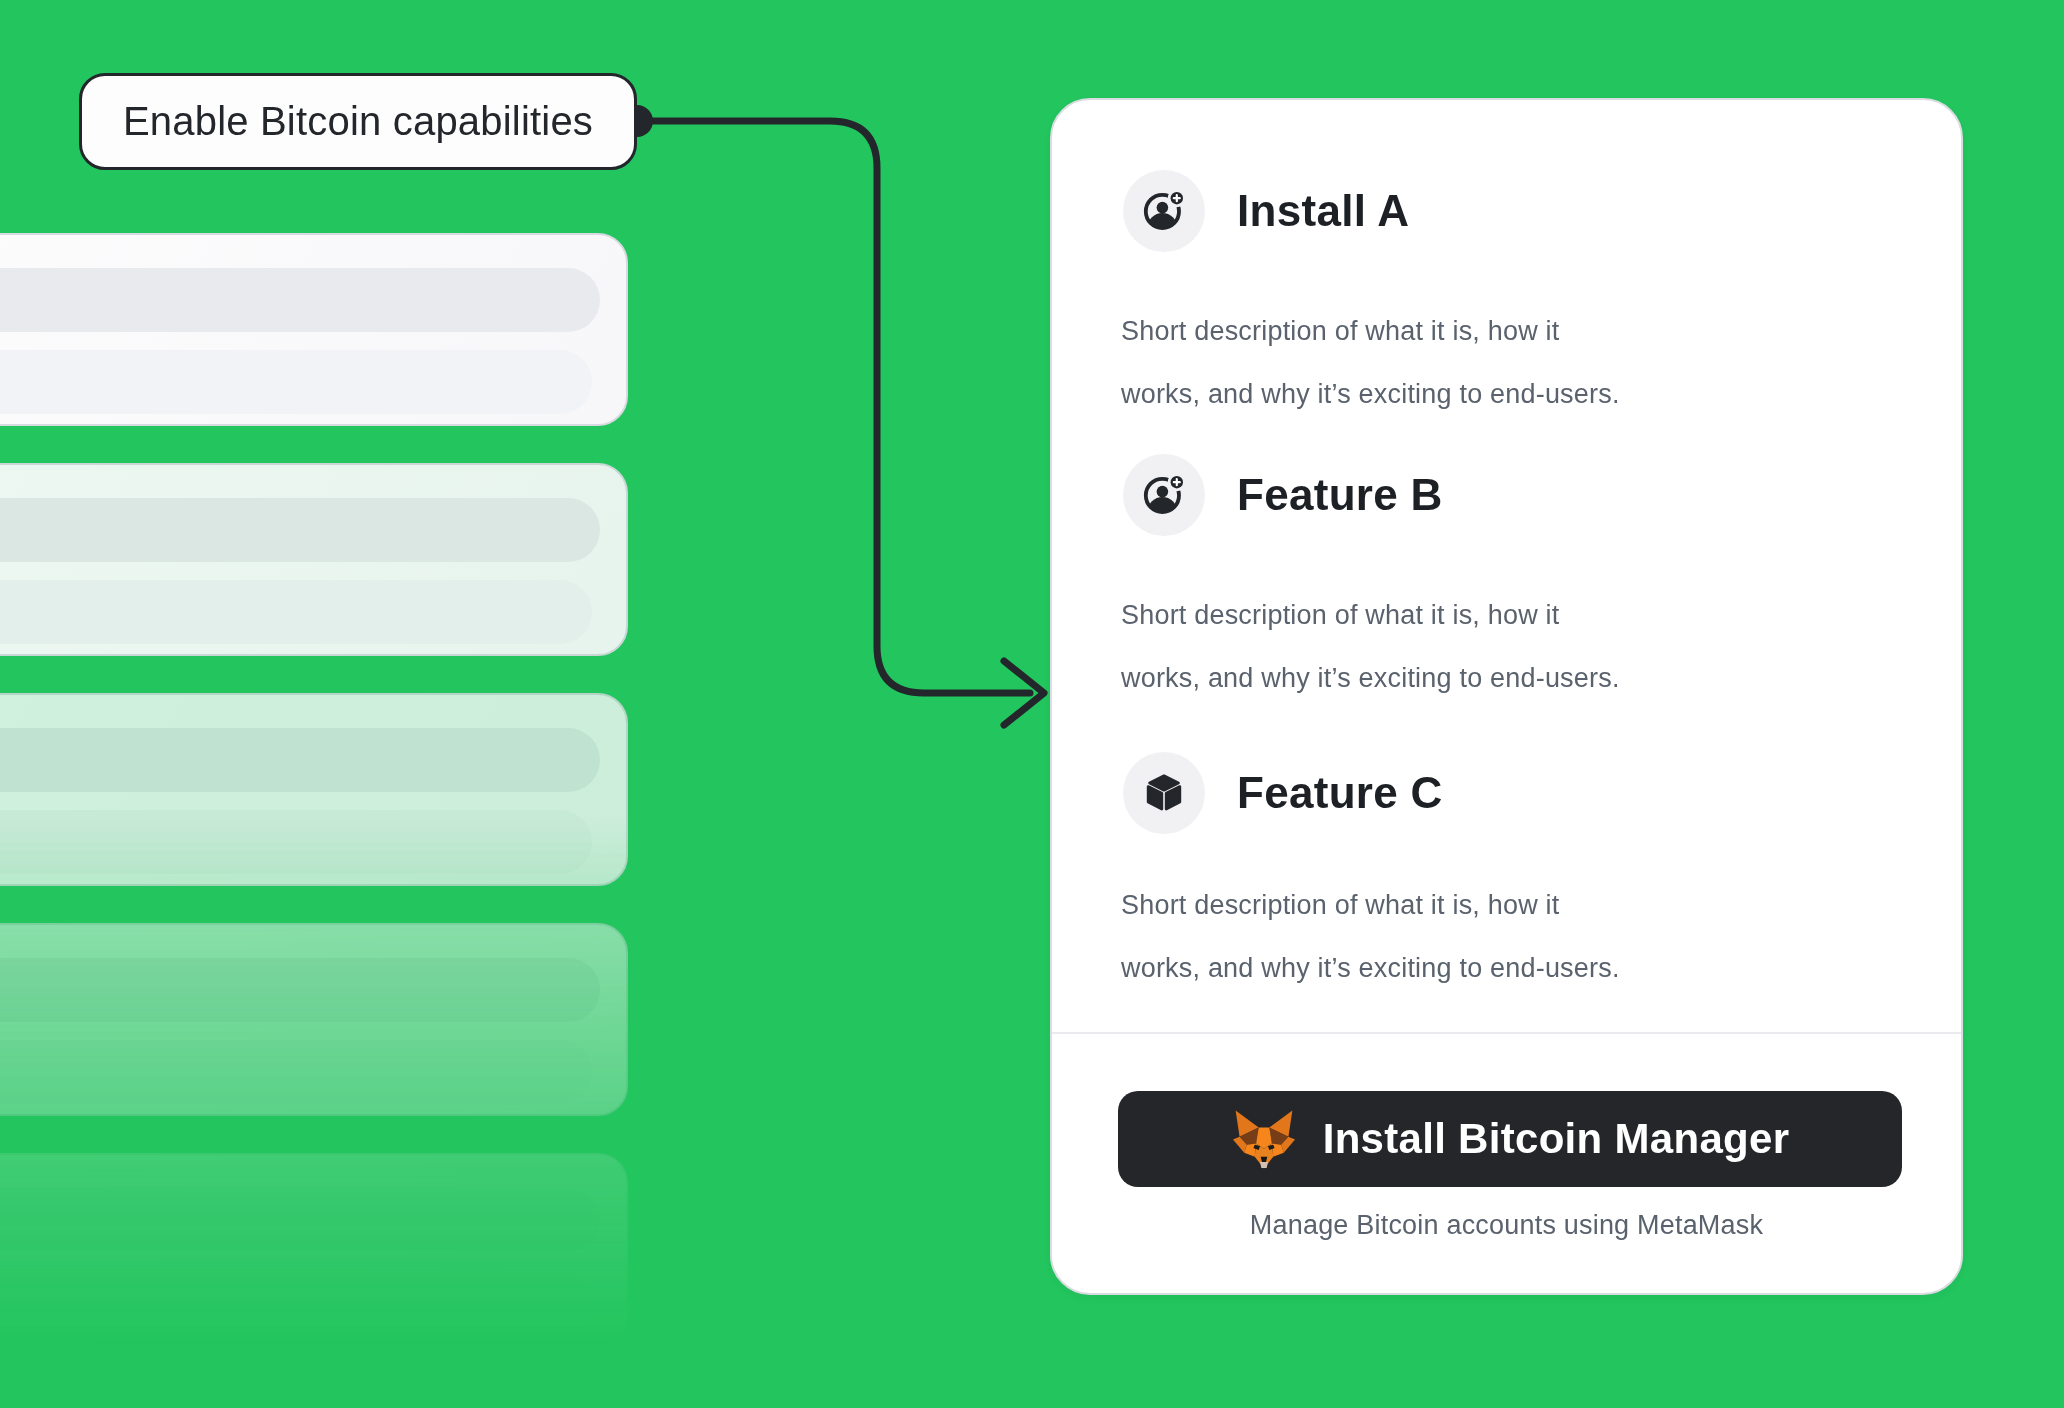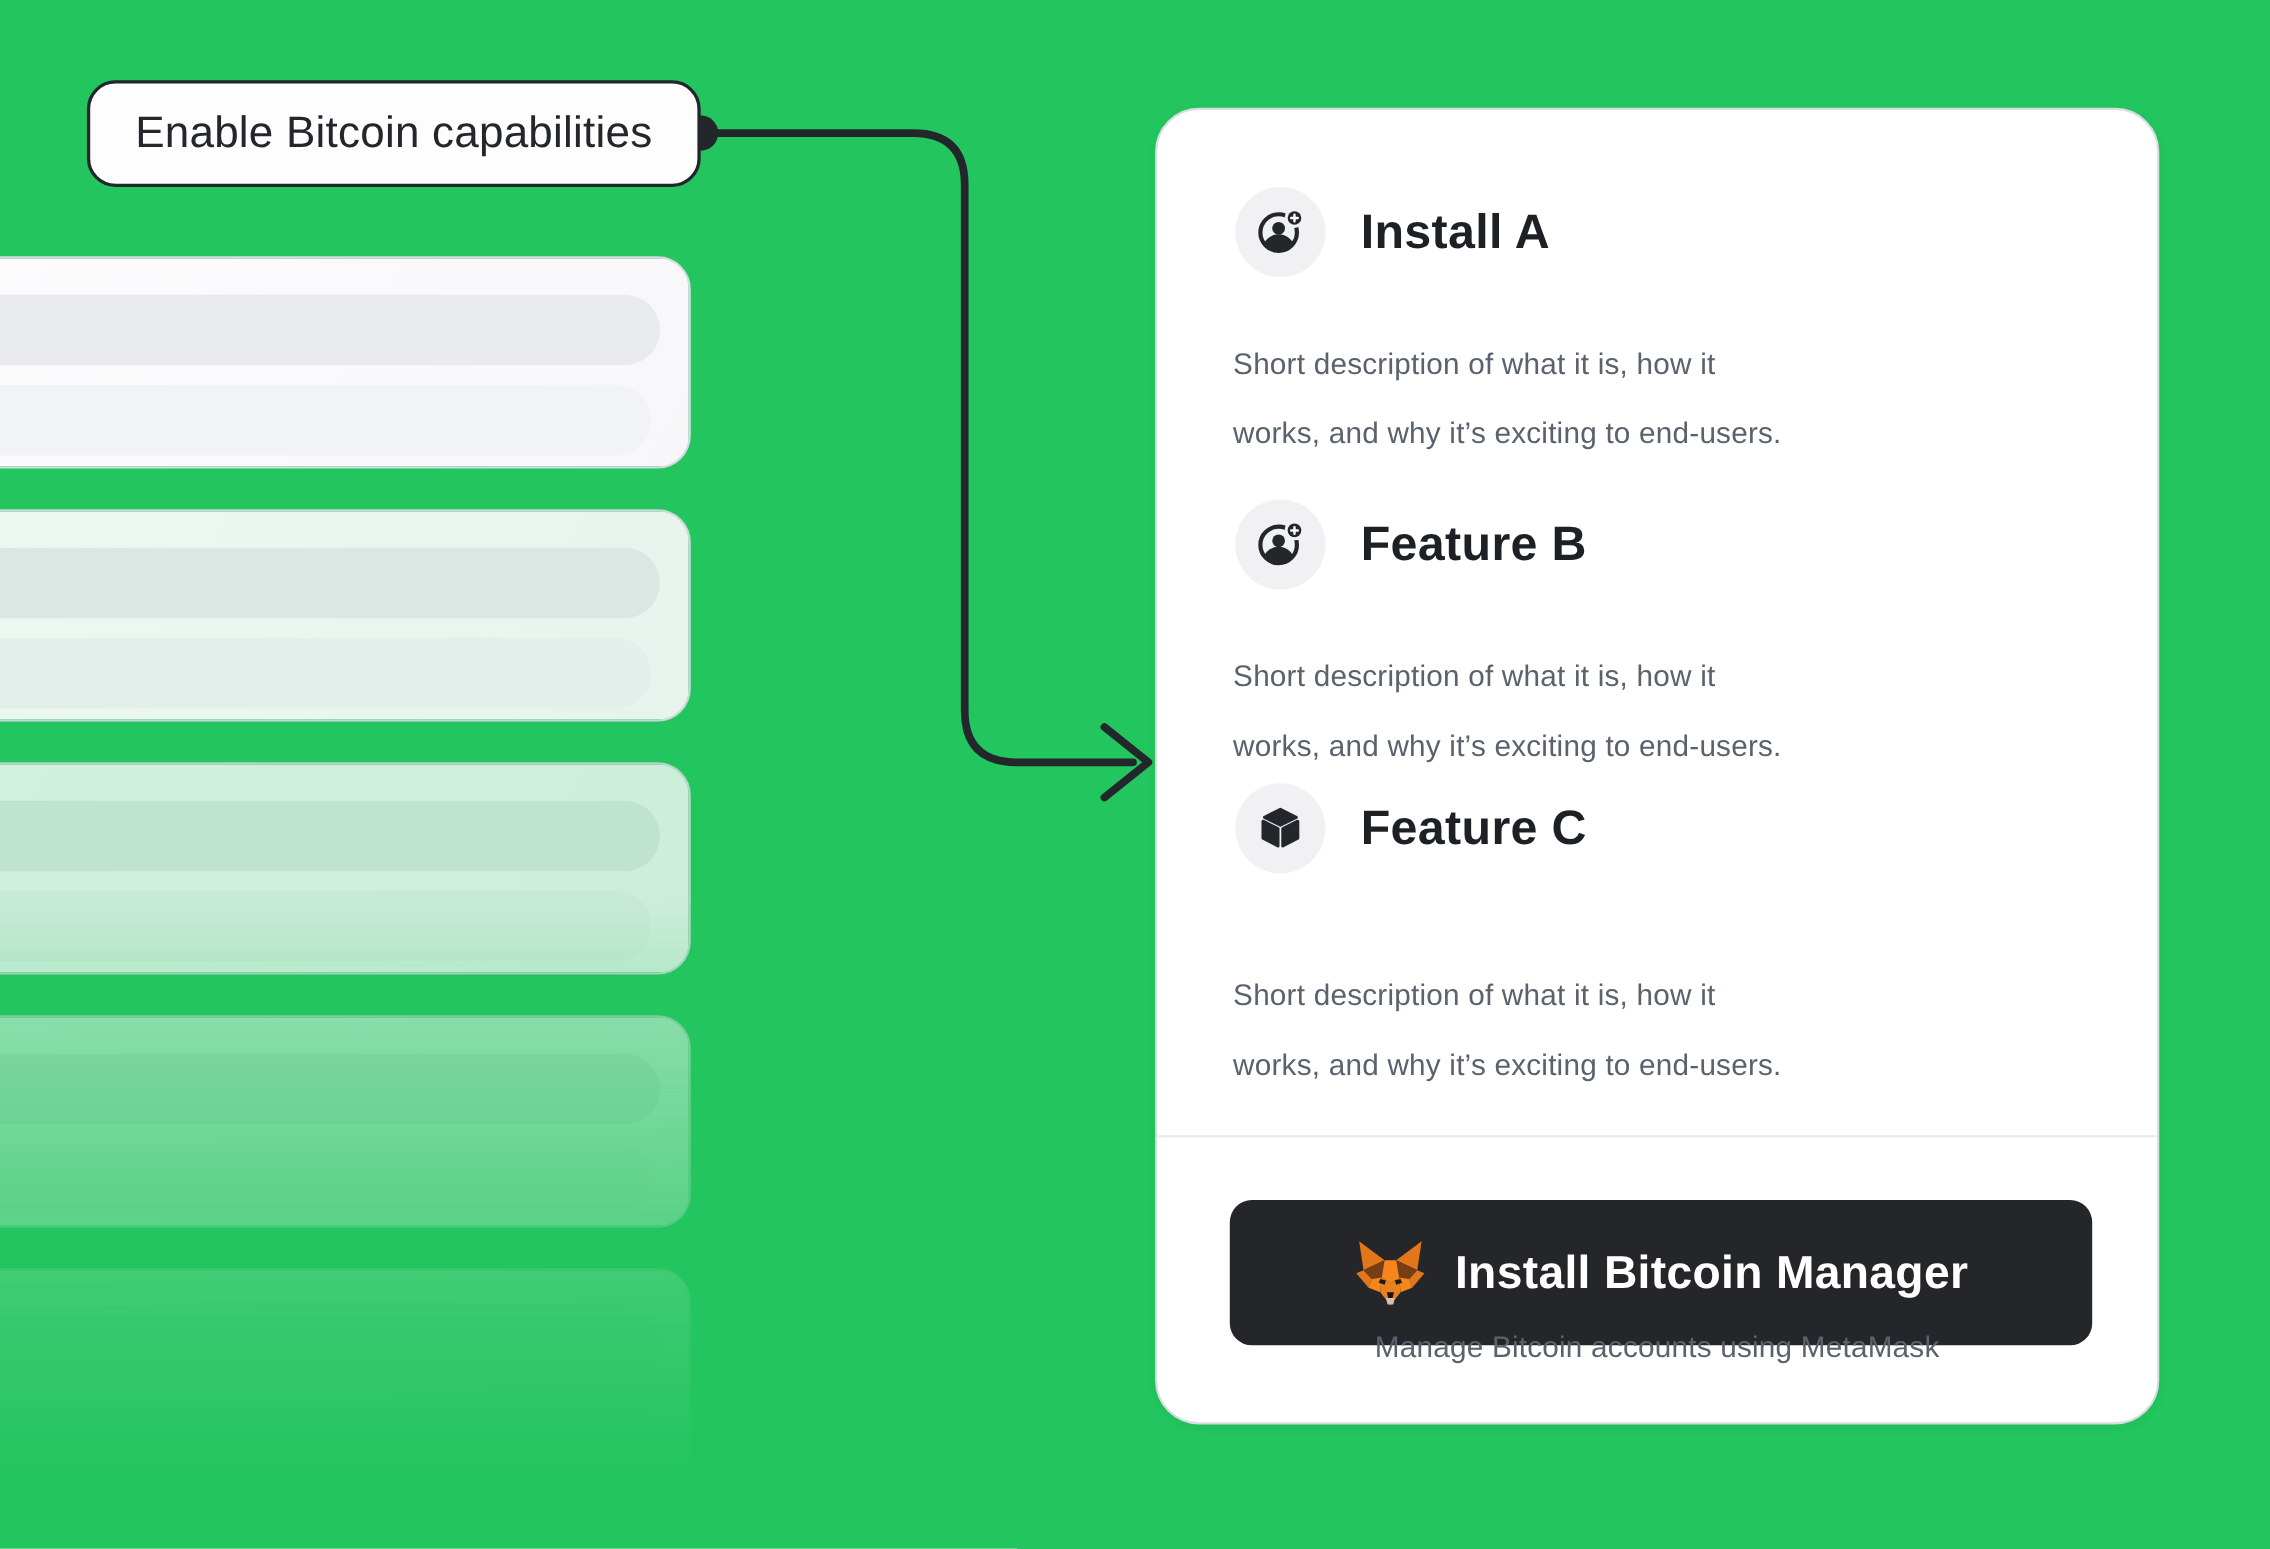--- a/index.html
+++ b/index.html
@@ -28,30 +28,30 @@
   .callout span{font-size:40px;font-weight:500;color:#23262b;letter-spacing:.2px;white-space:nowrap;}
 
   
   .connector{position:absolute;left:0;top:0;pointer-events:none;}
 
   
   .panel{position:absolute;left:1050px;top:98px;width:913px;height:1197px;
     background:#ffffff;border:2px solid #d9dce1;border-radius:40px;box-sizing:border-box;
     box-shadow:0 3px 10px rgba(30,34,40,.04);}
   .feature-row{position:absolute;left:71px;height:82px;display:flex;align-items:center;gap:32px;}
-  .row-a{top:70px;} .row-b{top:354px;} .row-c{top:612px;}
+  .row-a{top:70px;} .row-b{top:354px;} .row-c{top:652px;}
   .icon-chip{width:82px;height:82px;border-radius:50%;background:#f1f1f4;
     display:flex;align-items:center;justify-content:center;flex:0 0 auto;}
   .feature-title{font-size:44px;font-weight:700;color:#1d2125;letter-spacing:.3px;white-space:nowrap;}
   .feature-desc{position:absolute;left:69px;width:820px;font-size:27px;line-height:63px;
     color:#5a626d;letter-spacing:.2px;}
   .desc-a{top:200px;} .desc-b{top:484px;} .desc-c{top:774px;}
   .divider{position:absolute;left:0;top:932px;width:100%;height:2px;background:#e9ebee;}
 
-  .install-btn{position:absolute;left:66px;top:991px;width:784px;height:132px;
+  .install-btn{position:absolute;left:66px;top:991px;width:784px;height:96px;
     background:#25262a;border:none;border-radius:20px;cursor:pointer;
     display:flex;align-items:center;justify-content:center;gap:26px;}
   .install-btn span{font-family:"Liberation Sans",sans-serif;font-size:42px;font-weight:700;color:#ffffff;
     letter-spacing:.3px;white-space:nowrap;}
   .footnote{position:absolute;left:0;top:1110px;width:100%;text-align:center;
     font-size:27px;color:#5a626d;letter-spacing:.2px;}
 </style>
 </head>
 <body>
 

